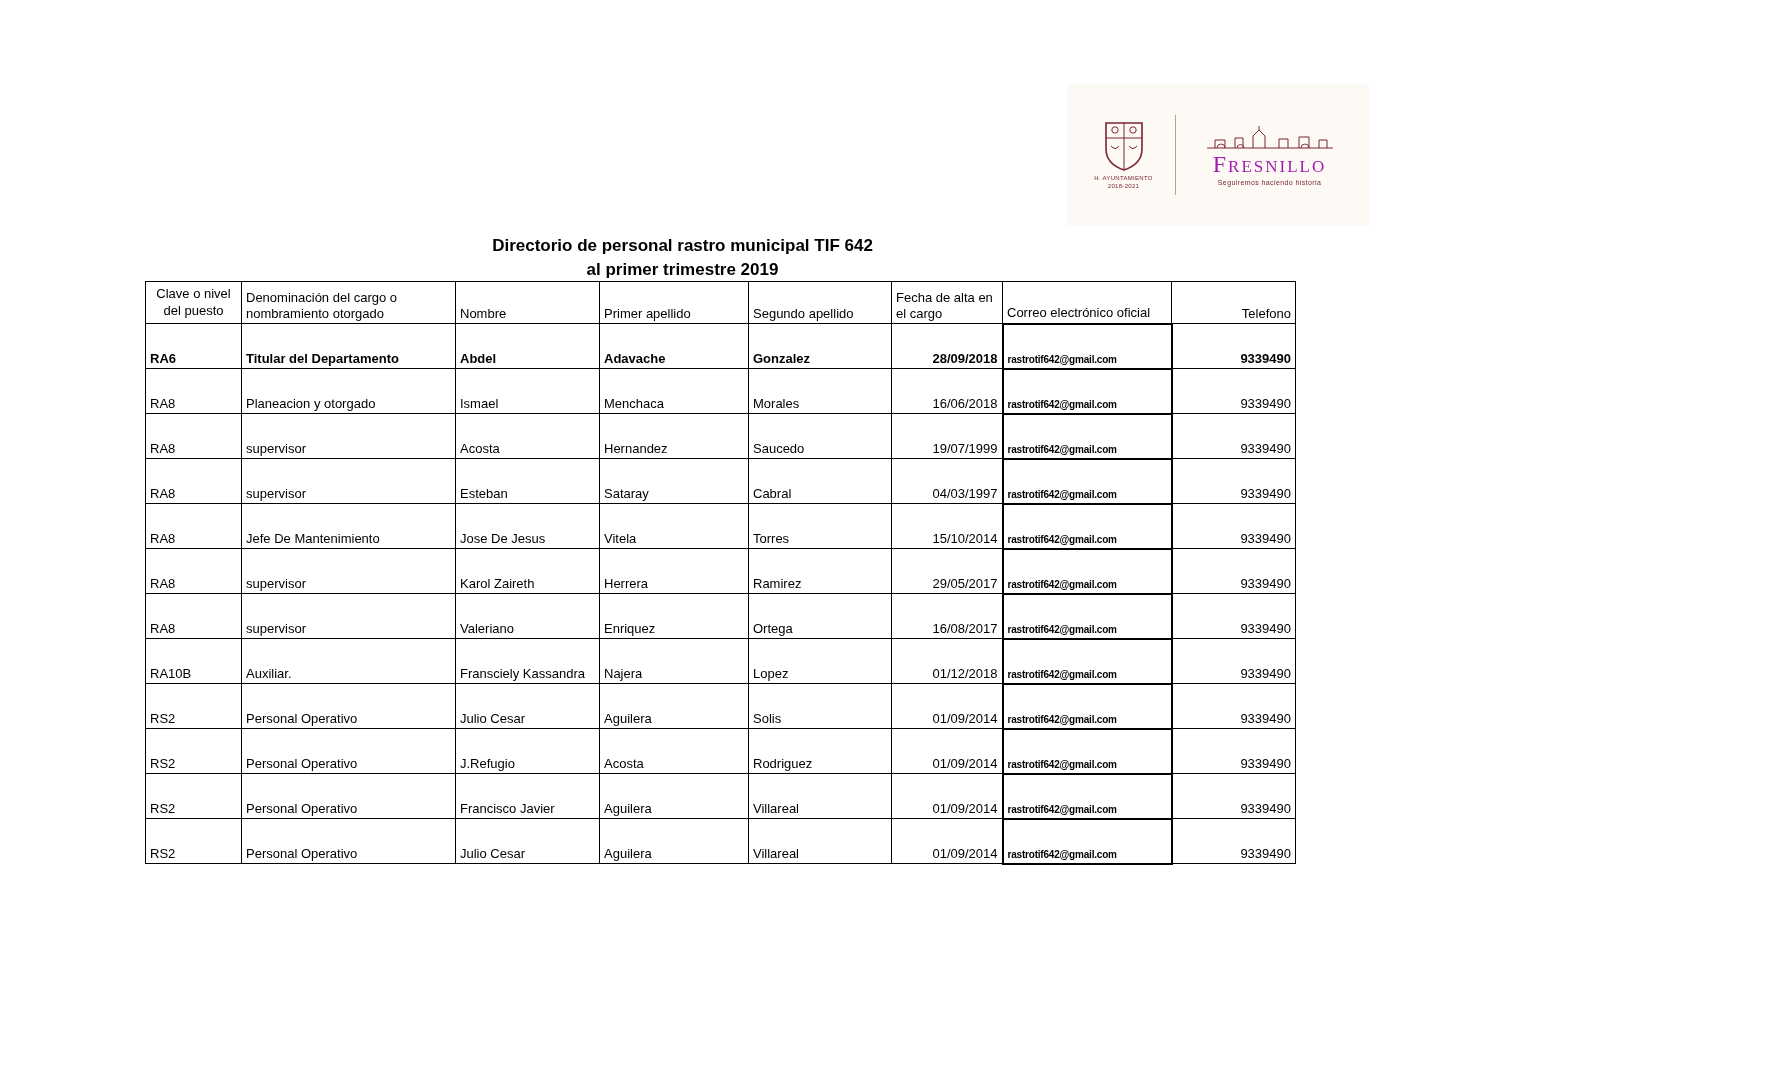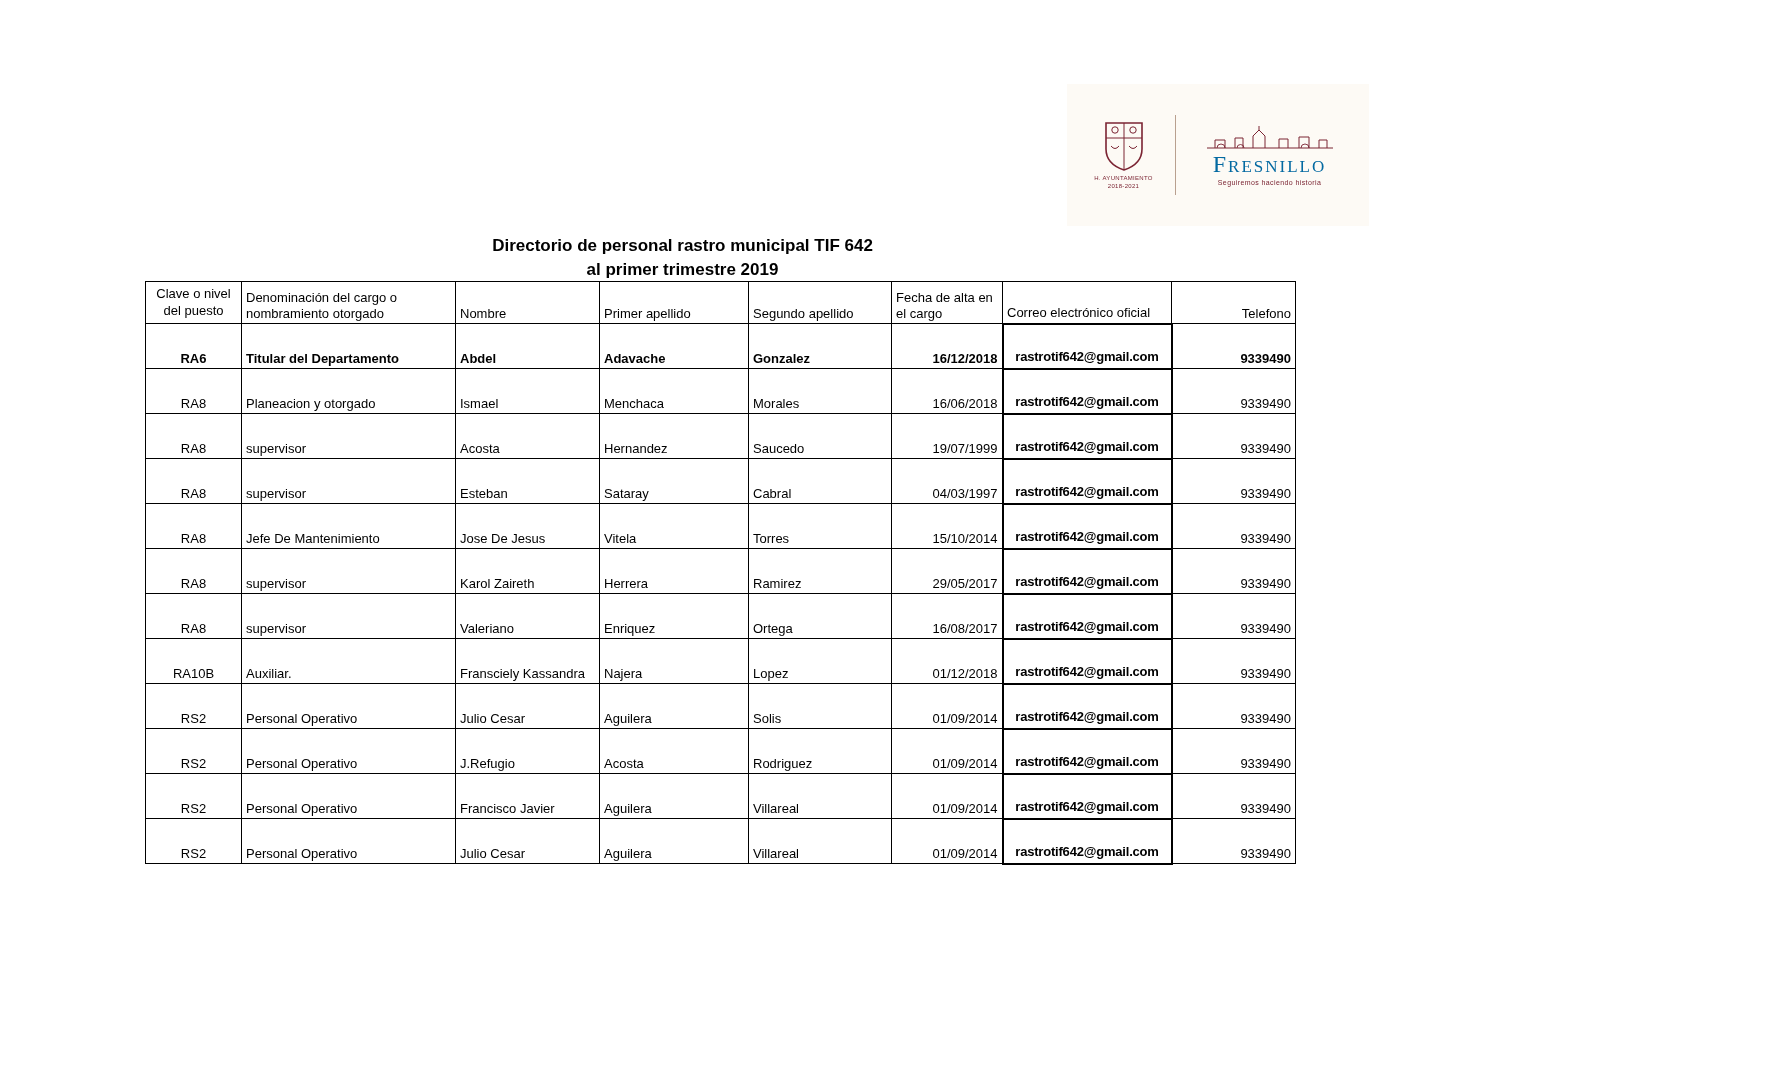--- a/index.html
+++ b/index.html
@@ -34,21 +34,21 @@
     margin-top: 3px;
     line-height: 1.2;
     letter-spacing: 0.3px;
   }
   .logo-divider { width: 1px; height: 80px; background: #b9a08f; }
   .wordmark-wrap { display: flex; flex-direction: column; align-items: center; width: 160px; }
   .wordmark {
     font-family: "Liberation Serif", serif;
     font-size: 24px;
     letter-spacing: 2px;
-    color: #0369a1;
+    color: #a21caf;
     font-variant: small-caps;
     line-height: 1;
     margin-top: 2px;
     white-space: nowrap;
   }
   .tagline {
     font-size: 7px;
     color: #7b2433;
     margin-top: 3px;
     letter-spacing: 0.4px;
@@ -83,37 +83,36 @@
     padding: 1px 4px;
     overflow: hidden;
     line-height: 1.25;
   }
   .directory thead tr { height: 42px; }
   .directory tbody tr { height: 45px; }
   .directory th { font-weight: normal; text-align: left; }
   .directory th.c0 { text-align: center; vertical-align: middle; }
   .directory th.c7 { text-align: right; padding-left: 7px; }
 
-  .c0 { width: 87px; text-align: center; }
+  .c0 { width: 87px; }
   .c1 { width: 205px; }
   .c2 { width: 135px; }
   .c3 { width: 140px; }
   .c4 { width: 134px; }
   .c5 { width: 102px; text-align: right; margin-left: 42px; }
   .c6 { width: 160px; }
   .c7 { width: 112px; text-align: right; }
 
   td.c6 {
     font-weight: bold;
-    font-size: 13px;
+    font-size: 10px;
     word-break: break-all;
     border-width: 2px;
     line-height: 1.4;
     letter-spacing: -0.2px;
-    text-align: center;
   }
   tr.boldrow td { font-weight: bold; }
 </style>
 </head>
 <body>
 
 <div class="page">
 
   <div class="logo-panel">
     <div class="crest-wrap">
@@ -158,21 +157,21 @@
           <th class="c7">Telefono</th>
         </tr>
     </thead>
     <tbody>
         <tr class="boldrow">
           <td class="c0">RA6</td>
           <td class="c1">Titular del Departamento</td>
           <td class="c2">Abdel</td>
           <td class="c3">Adavache</td>
           <td class="c4">Gonzalez</td>
-          <td class="c5">16/12/2018</td>
+          <td class="c5">28/09/2018</td>
           <td class="c6">rastrotif642@gmail.com</td>
           <td class="c7">9339490</td>
         </tr>
         <tr>
           <td class="c0">RA8</td>
           <td class="c1">Planeacion y otorgado</td>
           <td class="c2">Ismael</td>
           <td class="c3">Menchaca</td>
           <td class="c4">Morales</td>
           <td class="c5">16/06/2018</td>

